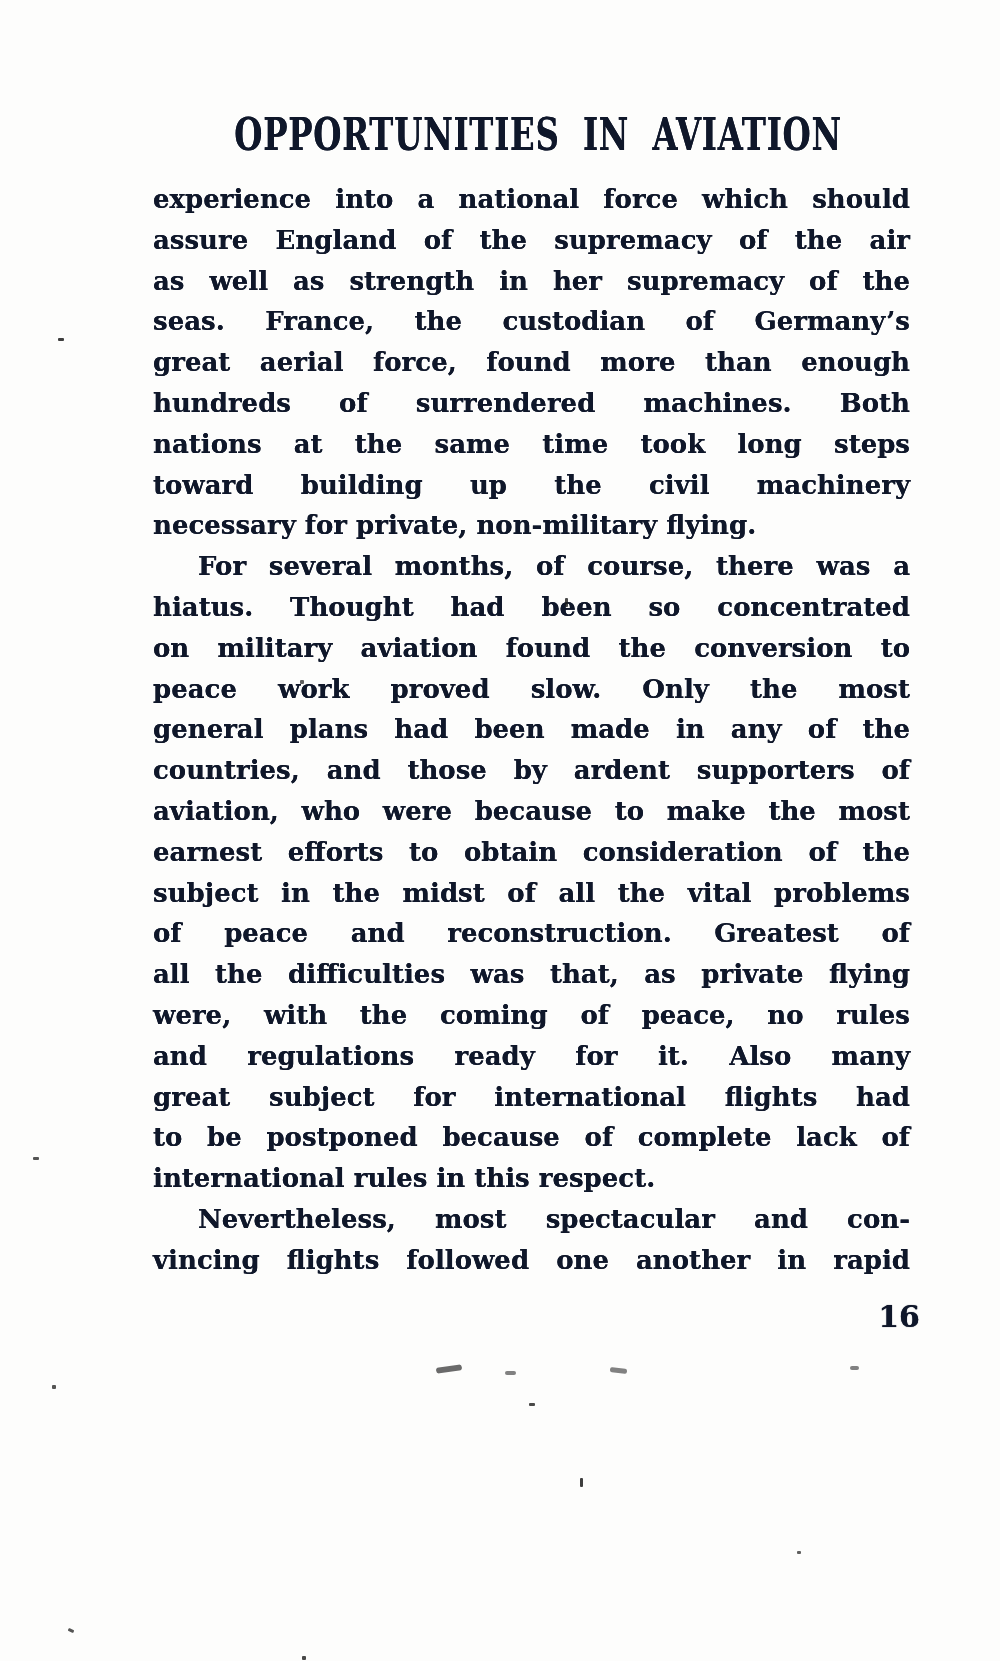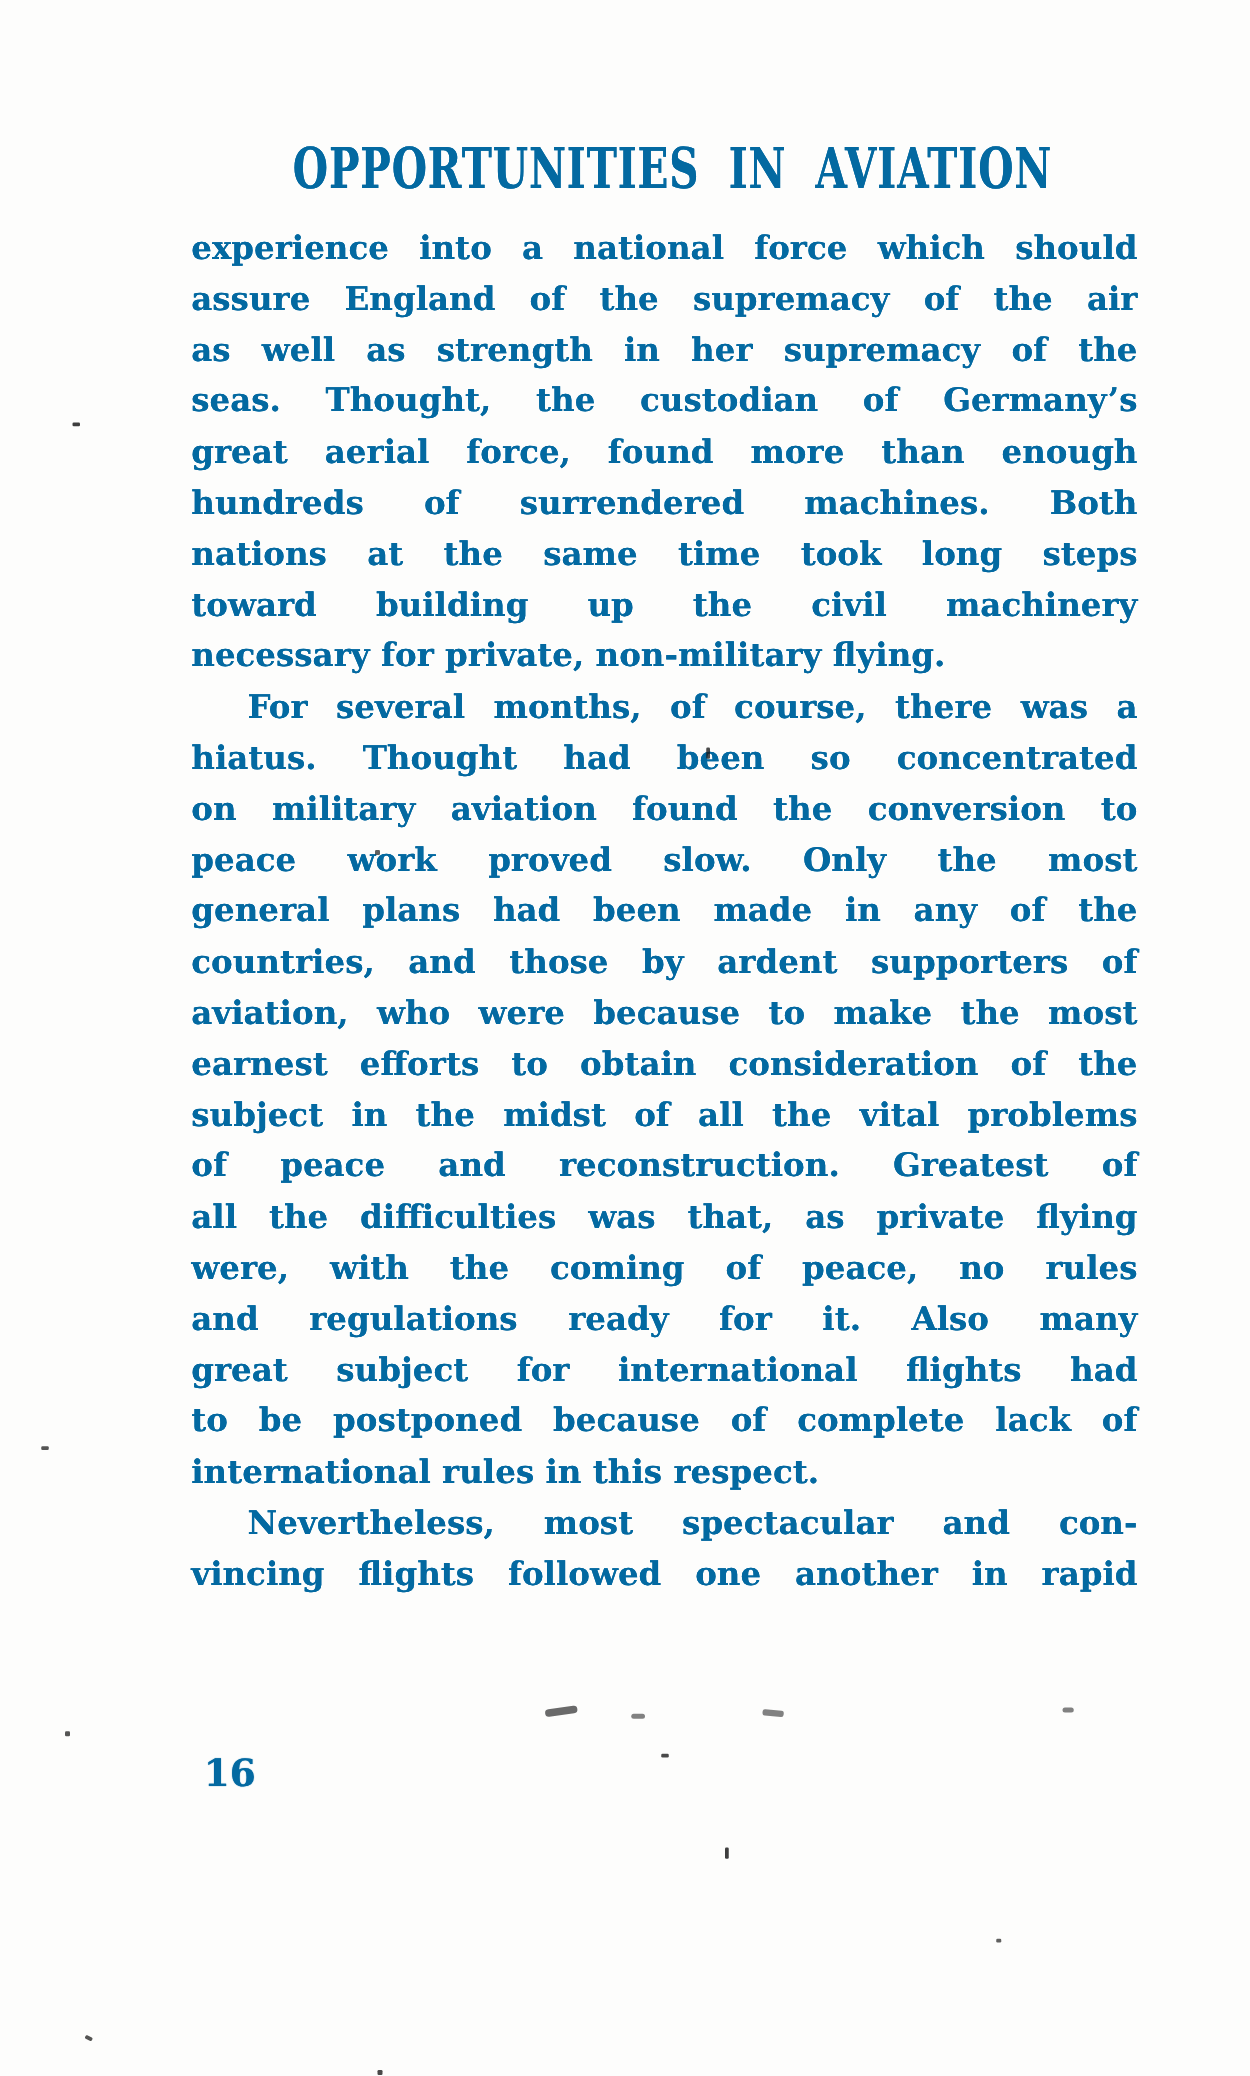--- a/index.html
+++ b/index.html
@@ -7,21 +7,21 @@
     padding: 0;
     background: #ffffff;
   }
   .page {
     position: relative;
     width: 1000px;
     height: 1661px;
     background: #fdfdfc;
     overflow: hidden;
     font-family: "DejaVu Serif", "Liberation Serif", serif;
-    color: #0369a1;
+    color: #0f172a;
   }
   .running-header {
     position: absolute;
     top: 112px;
     left: 538px;
     display: inline-block;
     white-space: nowrap;
     transform: translateX(-50%) scaleX(0.72);
     font-size: 45px;
     font-weight: bold;
@@ -45,24 +45,24 @@
     text-align-last: justify;
   }
   .line.parend {
     text-align-last: left;
   }
   .line.indent {
     text-indent: 45px;
   }
   .page-number {
     position: absolute;
-    top: 1403px;
+    top: 1300px;
     left: 163px;
     width: 757px;
-    text-align: left;
+    text-align: right;
     font-size: 30px;
     font-weight: bold;
     line-height: 34px;
     text-shadow: 0 0 0.8px currentColor;
   }
   .speck {
     position: absolute;
     background: #1c1c1c;
     border-radius: 1px;
   }
@@ -71,21 +71,21 @@
 <body>
 
 <div class="page">
 
   <div class="running-header">OPPORTUNITIES IN AVIATION</div>
 
   <div class="body-text">
     <div class="line">experience into a national force which should</div>
     <div class="line">assure England of the supremacy of the air</div>
     <div class="line">as well as strength in her supremacy of the</div>
-    <div class="line">seas.  Thought, the custodian of Germany’s</div>
+    <div class="line">seas.  France, the custodian of Germany’s</div>
     <div class="line">great aerial force, found more than enough</div>
     <div class="line">hundreds of surrendered machines.  Both</div>
     <div class="line">nations at the same time took long steps</div>
     <div class="line">toward building up the civil machinery</div>
     <div class="line parend">necessary for private, non-military flying.</div>
     <div class="line indent">For several months, of course, there was a</div>
     <div class="line">hiatus.  Thought had been so concentrated</div>
     <div class="line">on military aviation found the conversion to</div>
     <div class="line">peace work proved slow.  Only the most</div>
     <div class="line">general plans had been made in any of the</div>

